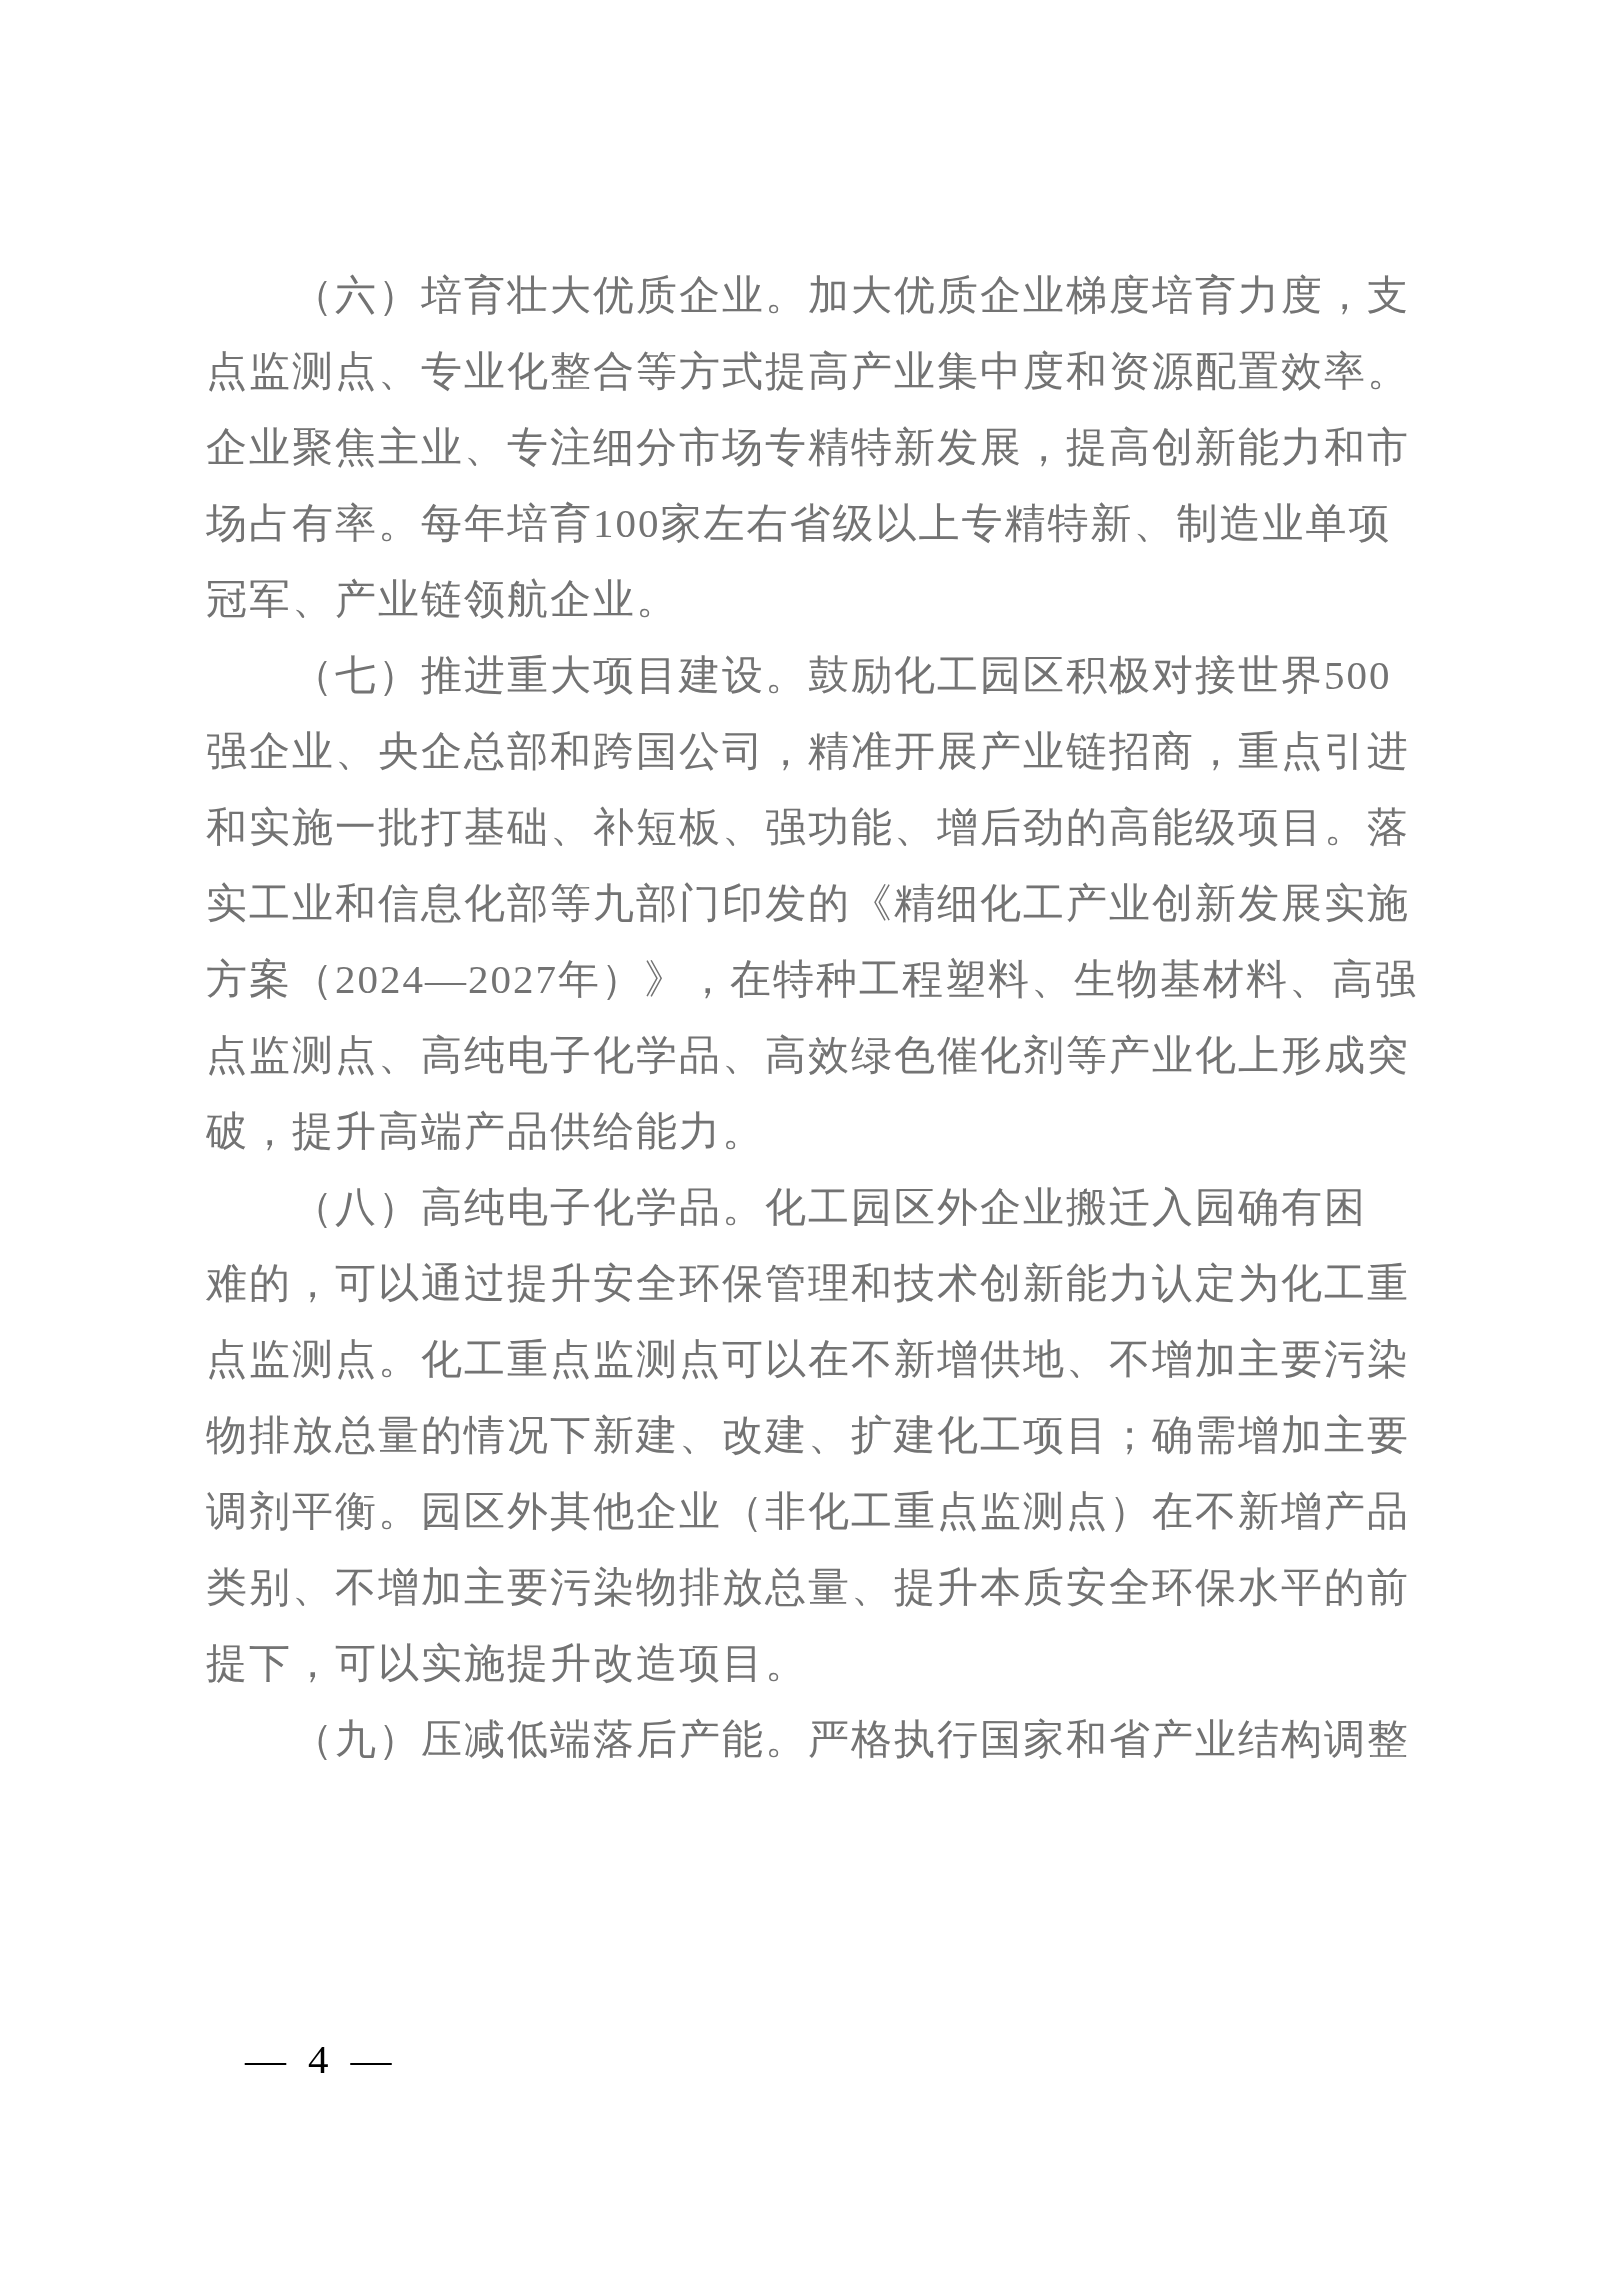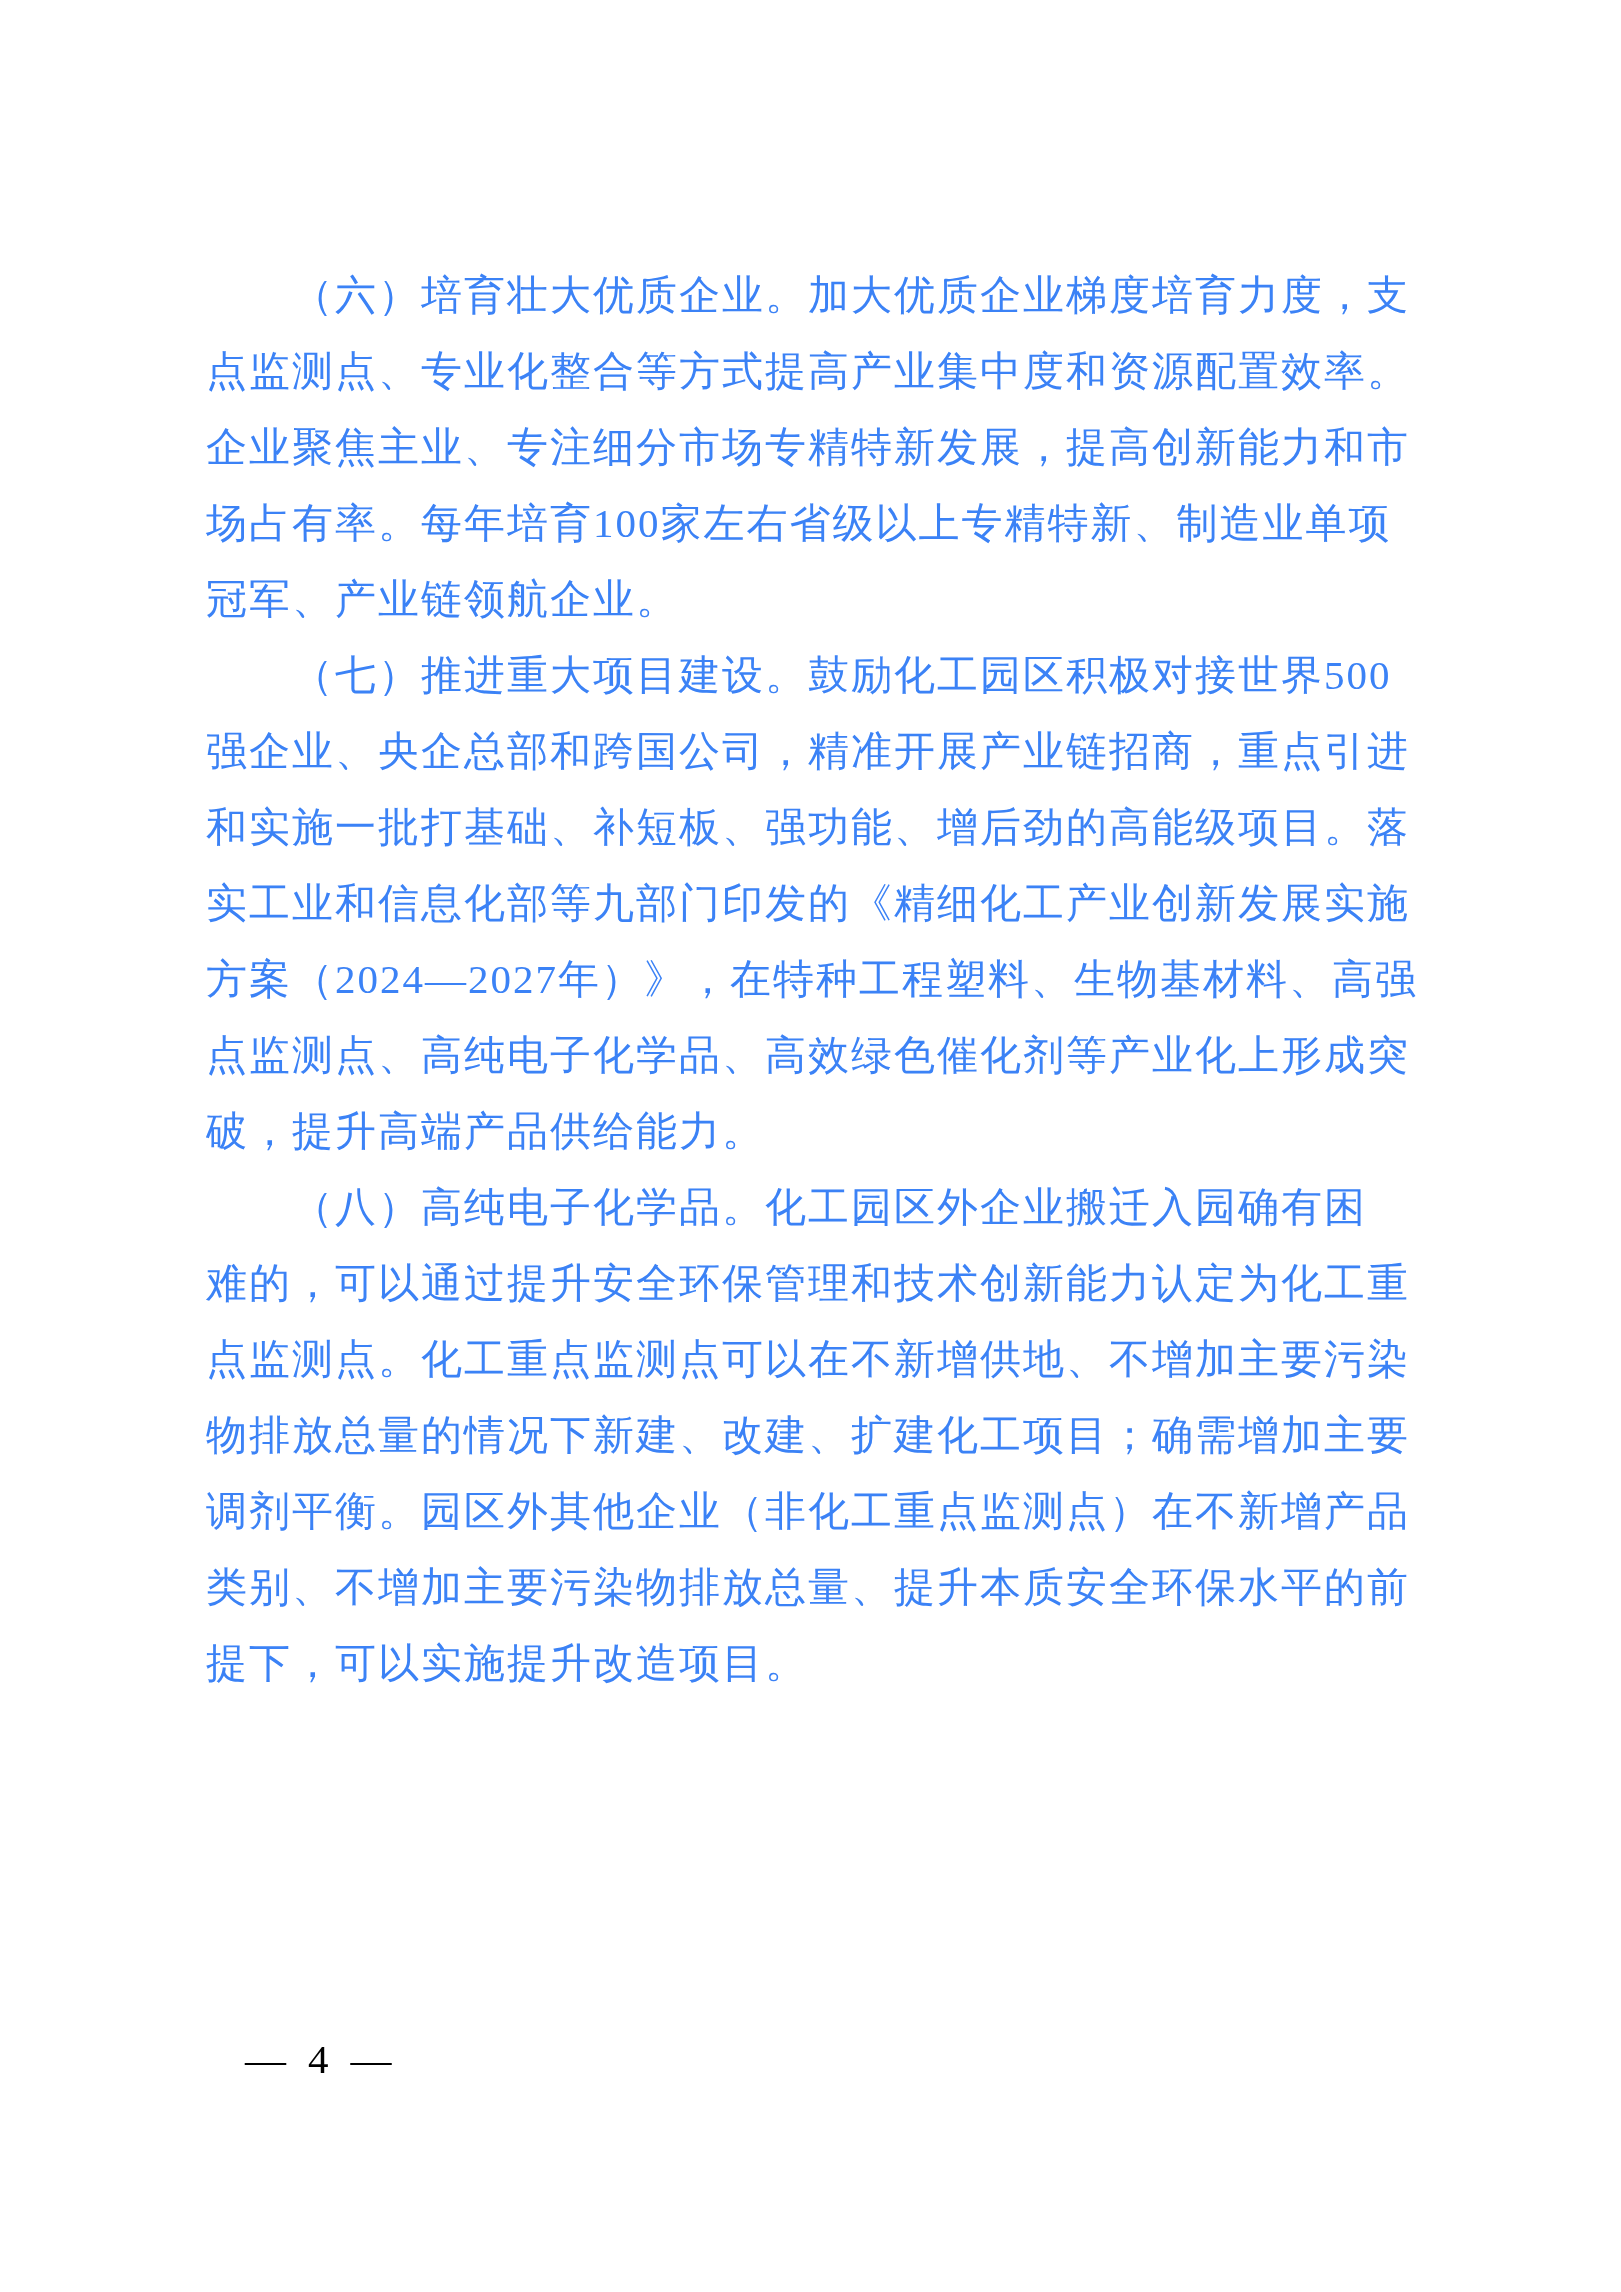--- a/index.html
+++ b/index.html
@@ -21,21 +21,21 @@
     left: 206px;
     top: 257px;
     width: 1215px;
   }
   .text-line {
     height: 76px;
     line-height: 76px;
     font-size: 41px;
     letter-spacing: 2px;
     white-space: nowrap;
-    color: #3b82f6;
+    color: #737373;
   }
   .text-line.para-start {
     text-indent: 86px;
   }
   .page-footer {
     position: absolute;
     left: 245px;
     top: 2029px;
     height: 61px;
     line-height: 61px;
@@ -61,16 +61,17 @@
       <div class="text-line">方案（2024—2027年）》，在特种工程塑料、生物基材料、高强</div>
       <div class="text-line">点监测点、高纯电子化学品、高效绿色催化剂等产业化上形成突</div>
       <div class="text-line">破，提升高端产品供给能力。</div>
       <div class="text-line para-start">（八）高纯电子化学品。化工园区外企业搬迁入园确有困</div>
       <div class="text-line">难的，可以通过提升安全环保管理和技术创新能力认定为化工重</div>
       <div class="text-line">点监测点。化工重点监测点可以在不新增供地、不增加主要污染</div>
       <div class="text-line">物排放总量的情况下新建、改建、扩建化工项目；确需增加主要</div>
       <div class="text-line">调剂平衡。园区外其他企业（非化工重点监测点）在不新增产品</div>
       <div class="text-line">类别、不增加主要污染物排放总量、提升本质安全环保水平的前</div>
       <div class="text-line">提下，可以实施提升改造项目。</div>
+      <div class="text-line para-start">（九）压减低端落后产能。严格执行国家和省产业结构调整</div>
     </div>
   <div class="page-footer">— 4 —</div>
 </div>
 
 
 </body></html>

